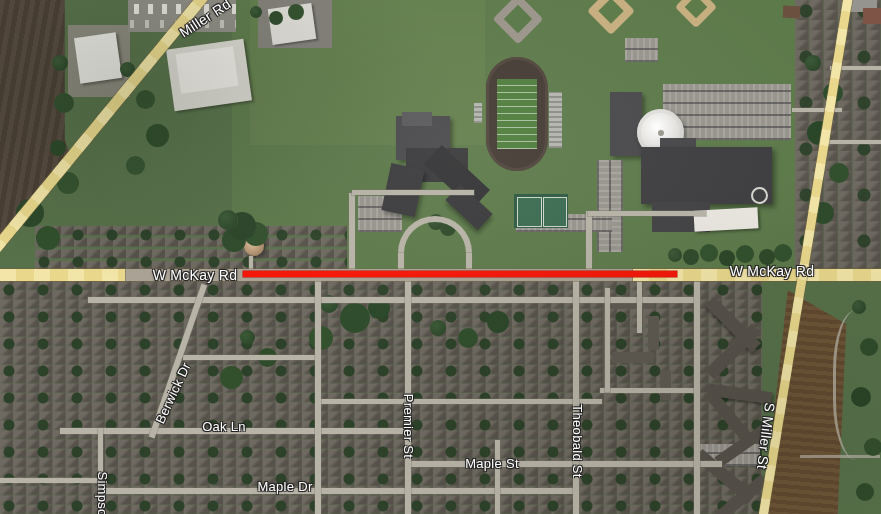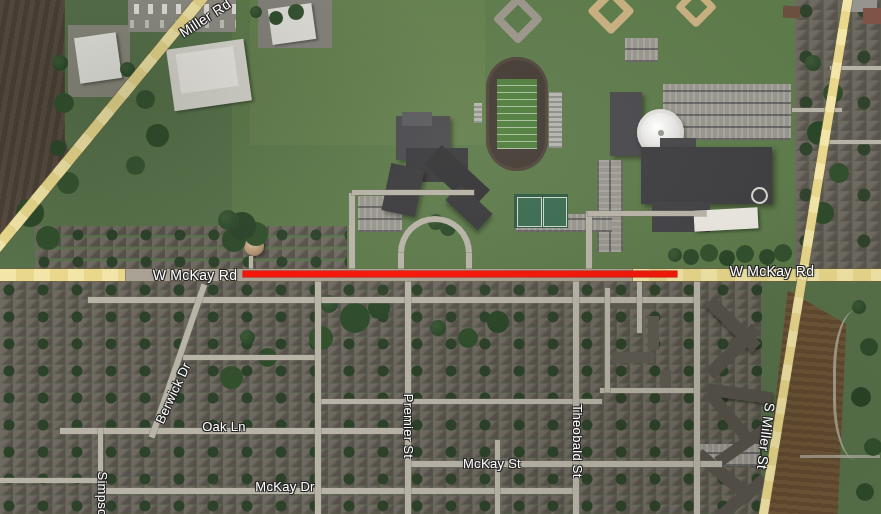--- a/index.html
+++ b/index.html
@@ -192,17 +192,17 @@
 
   <div class="mottle"></div>
 
   <div class="label" style="left:205px;top:18px;transform:translate(-50%,-50%) rotate(-33deg);">Miller Rd</div>
   <div class="label" style="left:195px;top:275px;transform:translate(-50%,-50%);">W McKay Rd</div>
   <div class="label" style="left:772px;top:271px;transform:translate(-50%,-50%);">W McKay Rd</div>
   <div class="label sm" style="left:173px;top:393px;transform:translate(-50%,-50%) rotate(-65deg);">Berwick Dr</div>
   <div class="label sm" style="left:224px;top:426px;transform:translate(-50%,-50%);">Oak Ln</div>
   <div class="label sm" style="left:408px;top:426px;transform:translate(-50%,-50%) rotate(90deg);">Premier St</div>
   <div class="label sm" style="left:577px;top:441px;transform:translate(-50%,-50%) rotate(90deg);">Theobald St</div>
-  <div class="label sm" style="left:492px;top:463px;transform:translate(-50%,-50%);">McKay St</div>
-  <div class="label sm" style="left:285px;top:486px;transform:translate(-50%,-50%);">McKay Dr</div>
+  <div class="label sm" style="left:492px;top:463px;transform:translate(-50%,-50%);">Maple St</div>
+  <div class="label sm" style="left:285px;top:486px;transform:translate(-50%,-50%);">Maple Dr</div>
   <div class="label" style="left:766px;top:436px;transform:translate(-50%,-50%) rotate(97deg);">S Miller St</div>
   <div class="label sm" style="left:102px;top:494px;transform:translate(-50%,-50%) rotate(90deg);">Simpso</div>
 </div>
 
 </body></html>

